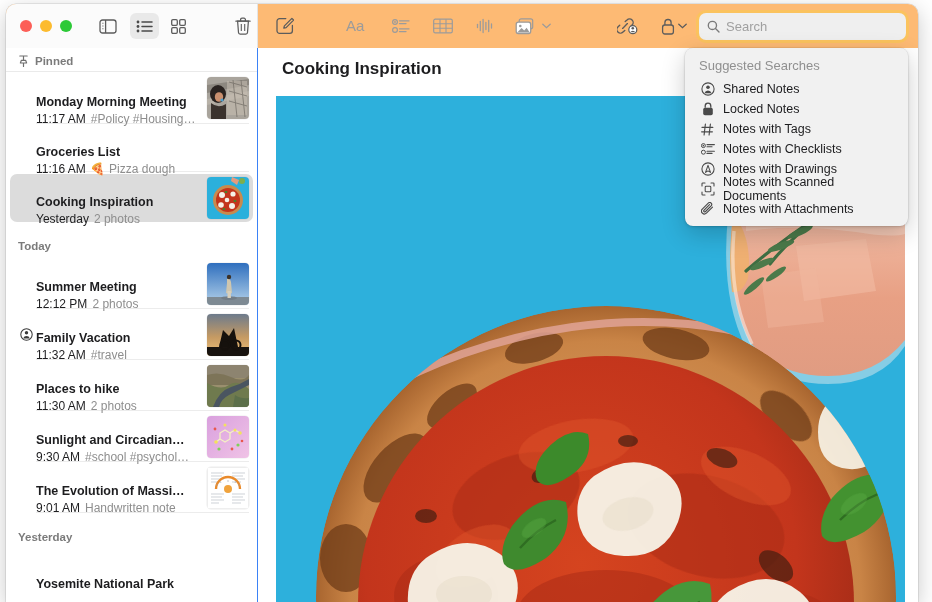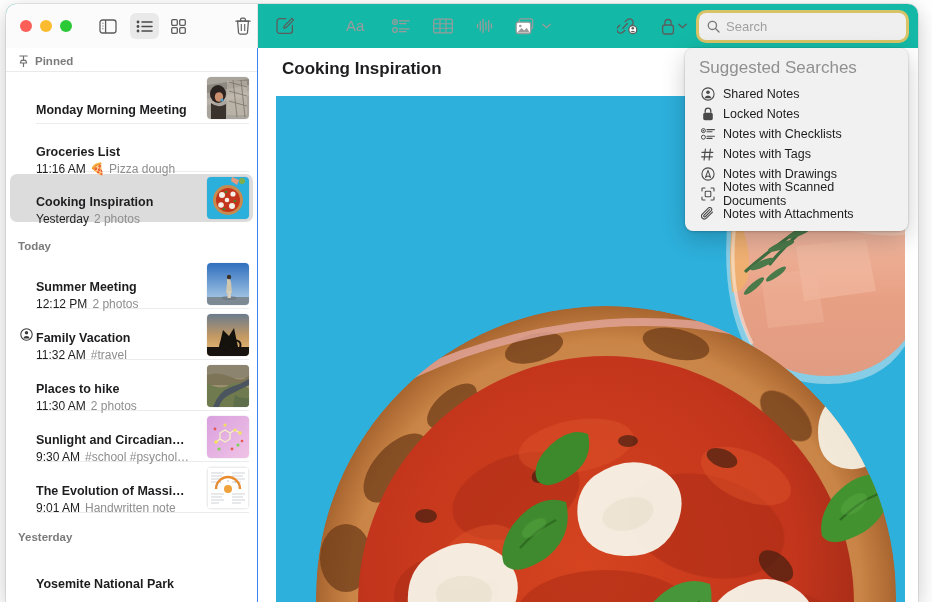--- a/index.html
+++ b/index.html
@@ -16,21 +16,21 @@
     background: #ffffff;
     border-radius: 10px 10px 0 0;
     box-shadow: 0 0 0 0.5px rgba(0,0,0,0.16), 0 6px 22px rgba(0,0,0,0.22);
     overflow: hidden;
   }
 
   
   .toolbar {
     position: absolute; left: 0; top: 0;
     width: 912px; height: 44px;
-    background: #14b8a6;
+    background: #fdba74;
     display: flex; align-items: center;
   }
   .toolbar-left {
     width: 252px; height: 44px;
     display: flex; align-items: center;
     border-right: 1px solid #e4e4e4;
     background: #fbfbfb;
   }
   .lights { display: flex; gap: 8px; margin-left: 14px; }
   .light { width: 12px; height: 12px; border-radius: 50%; }
@@ -77,21 +77,21 @@
     right: 10px; top: 44px;
     width: 223px;
     background: #f1f1f1;
     border-radius: 8px;
     box-shadow: 0 1px 3px rgba(0,0,0,0.14), 0 8px 24px rgba(0,0,0,0.20),
                 0 0 0 0.5px rgba(0,0,0,0.08);
     padding: 6px 0 7px 0;
     z-index: 50;
   }
   .suggest-title {
-    font-size: 17px; color: #909090;
+    font-size: 13px; color: #909090;
     padding: 4px 12px 6px 14px;
   }
   .suggest-item {
     display: flex; align-items: center;
     height: 20px;
     padding: 0 12px 0 14px;
     font-size: 12.5px; color: #1d1d1f;
     cursor: default;
   }
   .suggest-item .si-ico {
@@ -410,53 +410,53 @@
     </div>
 
     <div class="suggest-item">
       <span class="si-ico">
         <svg width="12" height="14" viewBox="0 0 12 14">
           <rect x="1.2" y="5.8" width="9.6" height="7.4" rx="1.8" fill="#4a4a4a"></rect>
           <path d="M3.2 5.8V3.9a2.8 2.8 0 0 1 5.6 0v1.9" fill="none" stroke="#4a4a4a" stroke-width="1.3"></path>
         </svg>
       </span>
       <span>Locked Notes</span>
+    </div>
+
+    <div class="suggest-item">
+      <span class="si-ico">
+        <svg width="13" height="13" viewBox="0 0 13 13">
+          <g stroke="#4a4a4a" stroke-width="1.15" stroke-linecap="round">
+            <line x1="4.4" y1="1" x2="3.1" y2="12"></line>
+            <line x1="9.4" y1="1" x2="8.1" y2="12"></line>
+            <line x1="1" y1="4.4" x2="11.8" y2="4.4"></line>
+            <line x1="0.6" y1="8.8" x2="11.4" y2="8.8"></line>
+          </g>
+        </svg>
+      </span>
+      <span>Notes with Tags</span>
     </div>
 
     <div class="suggest-item">
       <span class="si-ico">
         <svg width="14" height="12" viewBox="0 0 14 12">
           <circle cx="2.4" cy="2.6" r="2" fill="none" stroke="#4a4a4a" stroke-width="1"></circle>
           <circle cx="2.4" cy="2.6" r="0.85" fill="#4a4a4a"></circle>
           <circle cx="2.4" cy="9.2" r="2" fill="none" stroke="#4a4a4a" stroke-width="1"></circle>
           <line x1="6" y1="1.6" x2="13.4" y2="1.6" stroke="#4a4a4a" stroke-width="1.1" stroke-linecap="round"></line>
           <line x1="6" y1="3.8" x2="11" y2="3.8" stroke="#4a4a4a" stroke-width="1.1" stroke-linecap="round"></line>
           <line x1="6" y1="8.2" x2="13.4" y2="8.2" stroke="#4a4a4a" stroke-width="1.1" stroke-linecap="round"></line>
           <line x1="6" y1="10.4" x2="11" y2="10.4" stroke="#4a4a4a" stroke-width="1.1" stroke-linecap="round"></line>
         </svg>
       </span>
       <span>Notes with Checklists</span>
     </div>
 
     <div class="suggest-item">
       <span class="si-ico">
-        <svg width="13" height="13" viewBox="0 0 13 13">
-          <g stroke="#4a4a4a" stroke-width="1.15" stroke-linecap="round">
-            <line x1="4.4" y1="1" x2="3.1" y2="12"></line>
-            <line x1="9.4" y1="1" x2="8.1" y2="12"></line>
-            <line x1="1" y1="4.4" x2="11.8" y2="4.4"></line>
-            <line x1="0.6" y1="8.8" x2="11.4" y2="8.8"></line>
-          </g>
-        </svg>
-      </span>
-      <span>Notes with Tags</span>
-    </div>
-
-    <div class="suggest-item">
-      <span class="si-ico">
         <svg width="14" height="14" viewBox="0 0 14 14">
           <circle cx="7" cy="7" r="6.1" fill="none" stroke="#4a4a4a" stroke-width="1.1"></circle>
           <path d="M7 3.3 9.5 10.4 7 8.9 4.5 10.4z" fill="none" stroke="#4a4a4a" stroke-width="1.05" stroke-linejoin="round"></path>
         </svg>
       </span>
       <span>Notes with Drawings</span>
     </div>
 
     <div class="suggest-item">
       <span class="si-ico">
@@ -491,20 +491,24 @@
           <path d="M1.8 1h7.4M5.5 1v4.4M3.3 5.4h4.4l0.9 2.6H2.4zM5.5 8v3.4" fill="none" stroke="#6f6f6f" stroke-width="1.2" stroke-linecap="round" stroke-linejoin="round"></path>
         </svg>
       </span>
       <span>Pinned</span>
     </div>
 
     <div class="note-row" style="height:52px">
       <div class="note-gutter"></div>
       <div class="note-text">
         <div class="note-title">Monday Morning Meeting</div>
+        <div class="note-meta">
+          <span class="note-time">11:17 AM</span>
+          <span class="note-sub">#Policy #Housing…</span>
+        </div>
       </div>
       <div class="thumb">
         <svg width="42" height="42" viewBox="0 0 42 42">
           <rect width="42" height="42" fill="#a9a49c"></rect>
           <path d="M0 8 42 2v6L0 16z" fill="#8d8880"></path>
           <path d="M0 22 42 14v5L0 28z" fill="#b8b2a8"></path>
           <rect x="20" y="4" width="20" height="34" fill="#c6beb0" opacity="0.55"></rect>
           <g stroke="#6f6a63" stroke-width="1" opacity="0.7">
             <line x1="22" y1="5" x2="40" y2="10"></line>
             <line x1="22" y1="14" x2="40" y2="19"></line>

